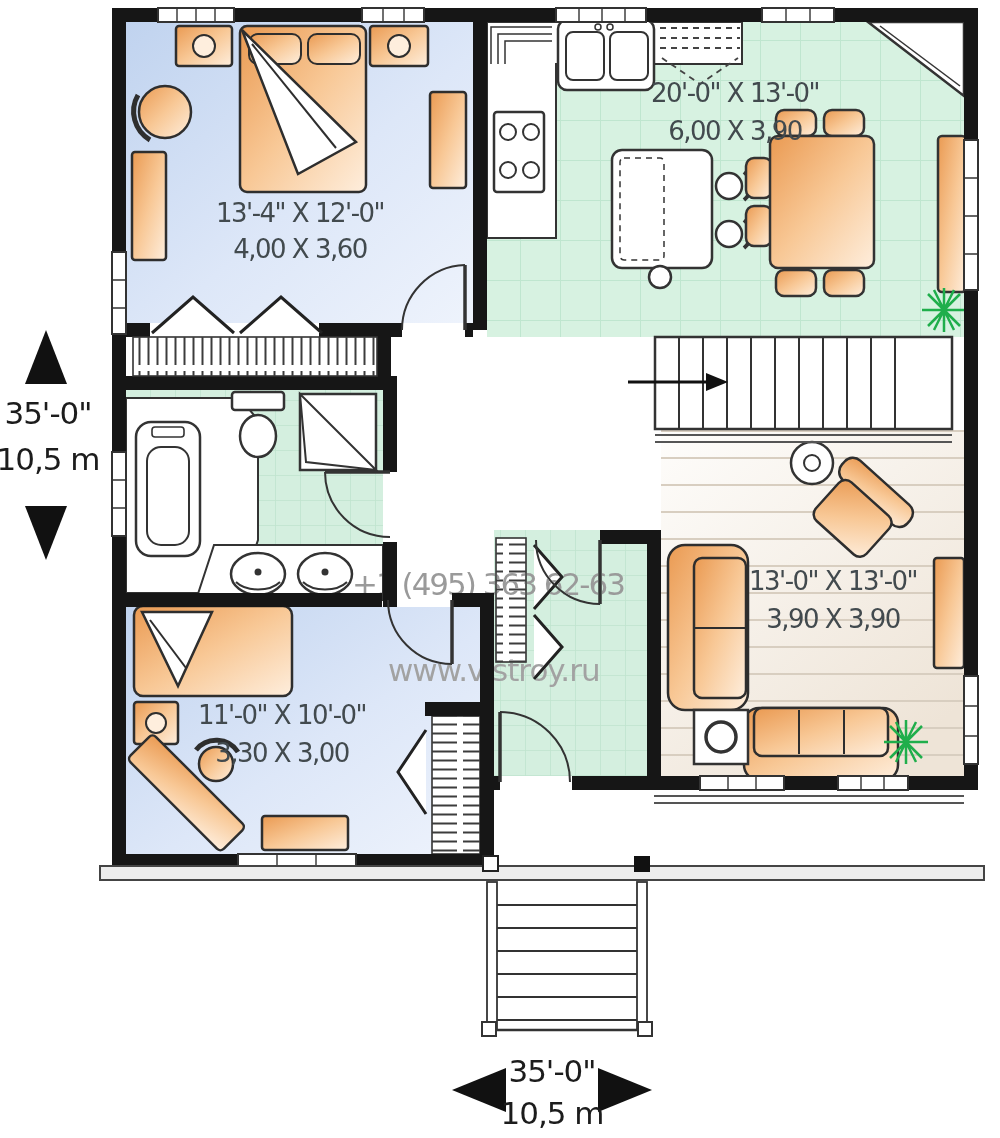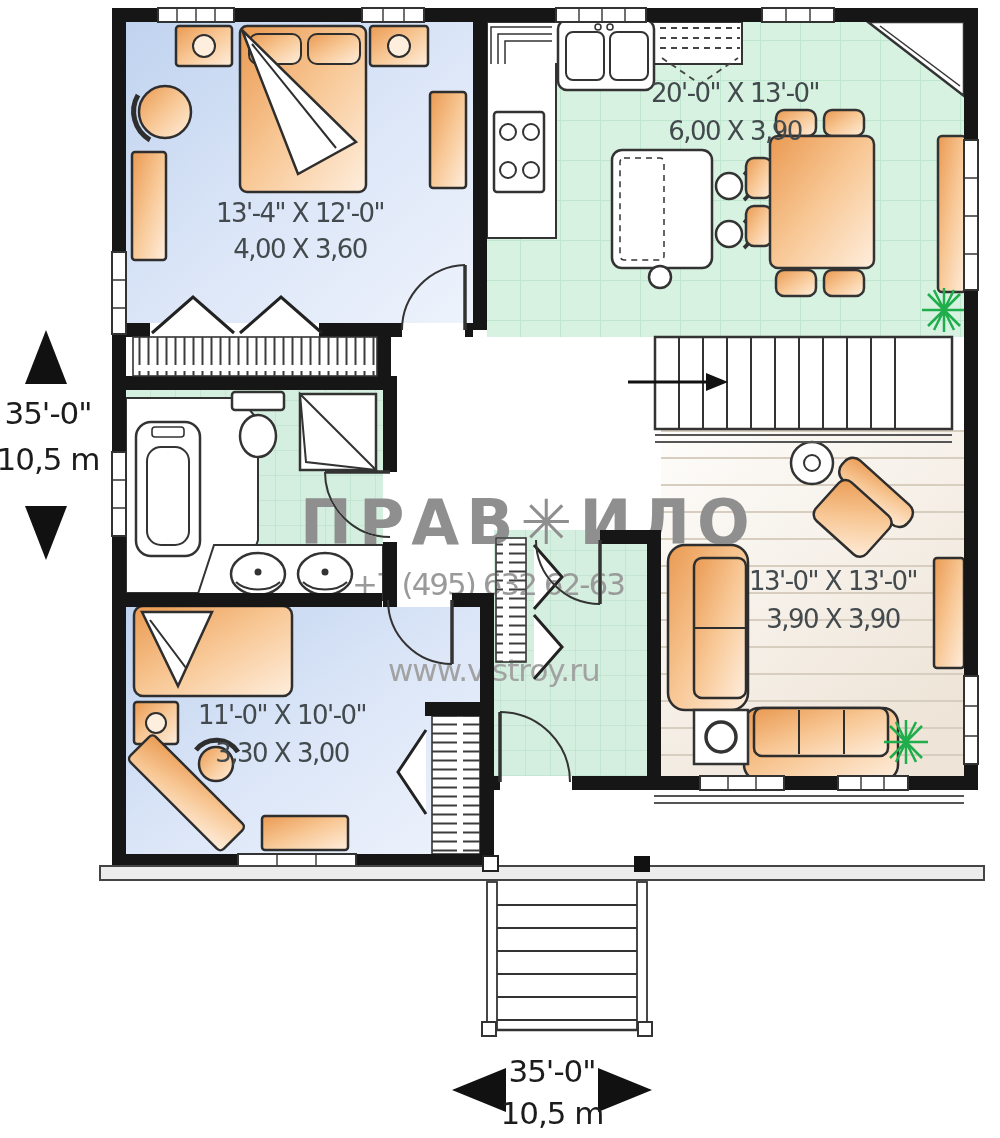--- a/index.html
+++ b/index.html
@@ -357,16 +357,15 @@
   <text x="300" y="222" text-anchor="middle" class="roomlbl">13'-4" X 12'-0"</text>
   <text x="300" y="258" text-anchor="middle" class="roomlbl">4,00 X 3,60</text>
   <text x="735" y="102" text-anchor="middle" class="roomlbl">20'-0" X 13'-0"</text>
   <text x="735" y="140" text-anchor="middle" class="roomlbl">6,00 X 3,90</text>
   <text x="833" y="590" text-anchor="middle" class="roomlbl">13'-0" X 13'-0"</text>
   <text x="833" y="628" text-anchor="middle" class="roomlbl">3,90 X 3,90</text>
   <text x="282" y="724" text-anchor="middle" class="roomlbl">11'-0" X 10'-0"</text>
   <text x="282" y="762" text-anchor="middle" class="roomlbl">3,30 X 3,00</text>
 </svg>
 
-  <div class="wm wm-title">ПРАВ✳ИЛО</div>
-  <div class="wm wm-phone">+7 (495) 632 62-63</div>
+  <div class="wm wm-phone">+1 (495) 363 62-63</div>
   <div class="wm wm-site">www.vistroy.ru</div>
 </div>
 
 </body></html>

